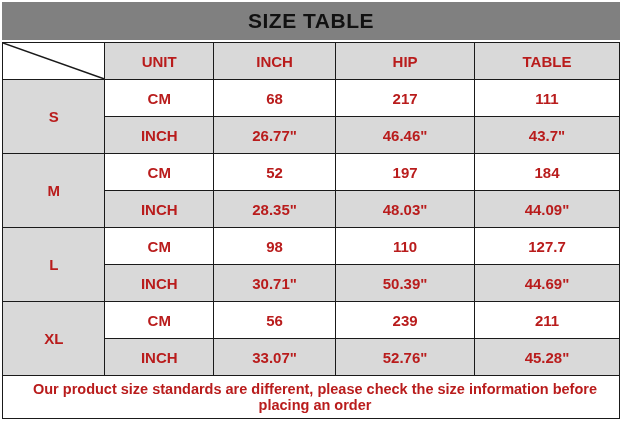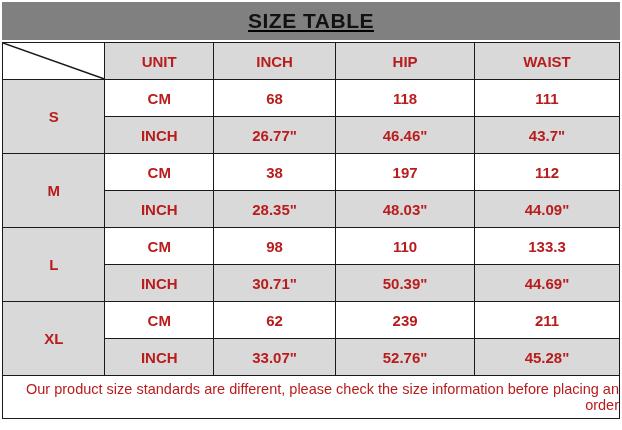--- a/index.html
+++ b/index.html
@@ -15,21 +15,20 @@
     padding: 2px;
     background: #ffffff;
   }
   .title-bar {
     height: 38px;
     background: #808080;
     display: flex;
     align-items: center;
     justify-content: center;
     margin-bottom: 2px;
-    text-decoration: underline;
   }
   .title-bar span {
     font-size: 21px;
     font-weight: bold;
     color: #111111;
     letter-spacing: 0.5px;
   }
   table.size-table {
     width: 618px;
     border-collapse: collapse;
@@ -66,22 +65,22 @@
   }
   tr.row-inch td {
     background: #d9d9d9;
   }
   tr.row-inch td.size-cell,
   tr.row-cm td.size-cell {
     background: #d9d9d9;
   }
   tfoot td.footer-cell {
     height: 42px;
-    text-align: right;
-    font-weight: normal;
+    text-align: center;
+    font-weight: bold;
     font-size: 14.5px;
     padding-left: 8px;
     background: #ffffff;
   }
 </style>
 </head>
 <body>
 
 <div class="page">
 
@@ -100,67 +99,67 @@
     <thead>
       <tr>
         <th class="diag-cell">
           <svg viewBox="0 0 100 100" preserveAspectRatio="none">
             <line x1="0" y1="0" x2="100" y2="100" stroke="#1a1a1a" stroke-width="1.5" vector-effect="non-scaling-stroke"></line>
           </svg>
         </th>
         <th>UNIT</th>
         <th>INCH</th>
         <th>HIP</th>
-        <th>WAIST</th>
+        <th>TABLE</th>
       </tr>
     </thead>
     <tbody id="size-rows">
         <tr class="row-cm">
           <td rowspan="2" class="size-cell">S</td>
           <td>CM</td>
           <td>68</td>
-          <td>118</td>
+          <td>217</td>
           <td>111</td>
         </tr>
         <tr class="row-inch">
           <td>INCH</td>
           <td>26.77"</td>
           <td>46.46"</td>
           <td>43.7"</td>
         </tr>
         <tr class="row-cm">
           <td rowspan="2" class="size-cell">M</td>
           <td>CM</td>
-          <td>38</td>
+          <td>52</td>
           <td>197</td>
-          <td>112</td>
+          <td>184</td>
         </tr>
         <tr class="row-inch">
           <td>INCH</td>
           <td>28.35"</td>
           <td>48.03"</td>
           <td>44.09"</td>
         </tr>
         <tr class="row-cm">
           <td rowspan="2" class="size-cell">L</td>
           <td>CM</td>
           <td>98</td>
           <td>110</td>
-          <td>133.3</td>
+          <td>127.7</td>
         </tr>
         <tr class="row-inch">
           <td>INCH</td>
           <td>30.71"</td>
           <td>50.39"</td>
           <td>44.69"</td>
         </tr>
         <tr class="row-cm">
           <td rowspan="2" class="size-cell">XL</td>
           <td>CM</td>
-          <td>62</td>
+          <td>56</td>
           <td>239</td>
           <td>211</td>
         </tr>
         <tr class="row-inch">
           <td>INCH</td>
           <td>33.07"</td>
           <td>52.76"</td>
           <td>45.28"</td>
         </tr>
       </tbody>

